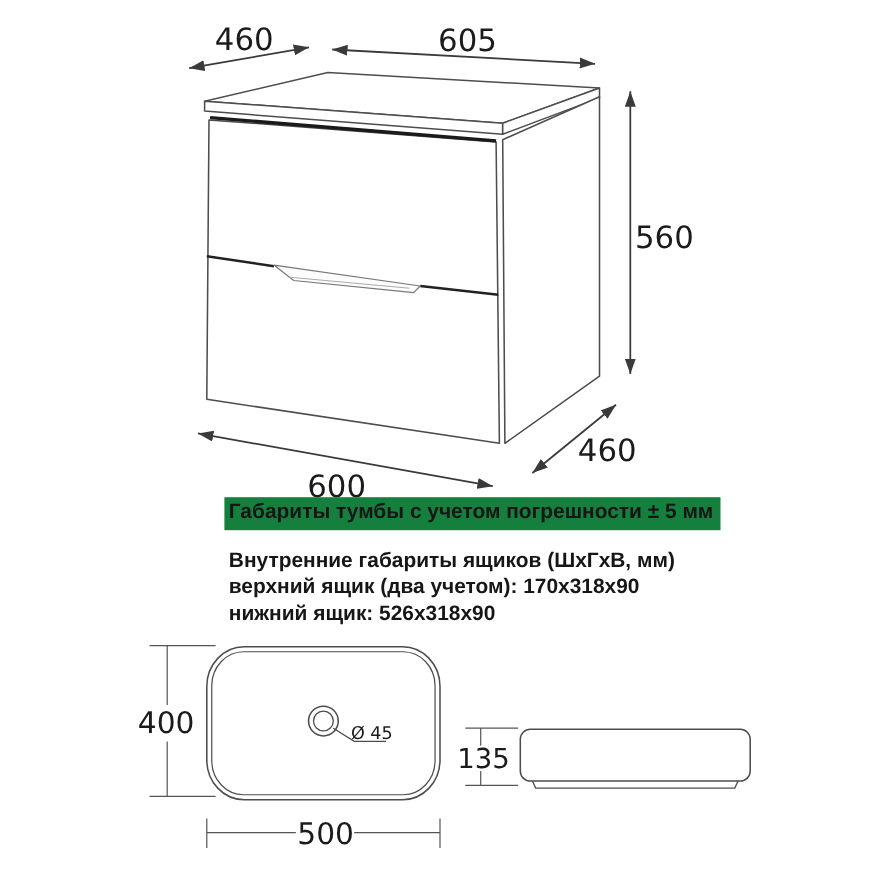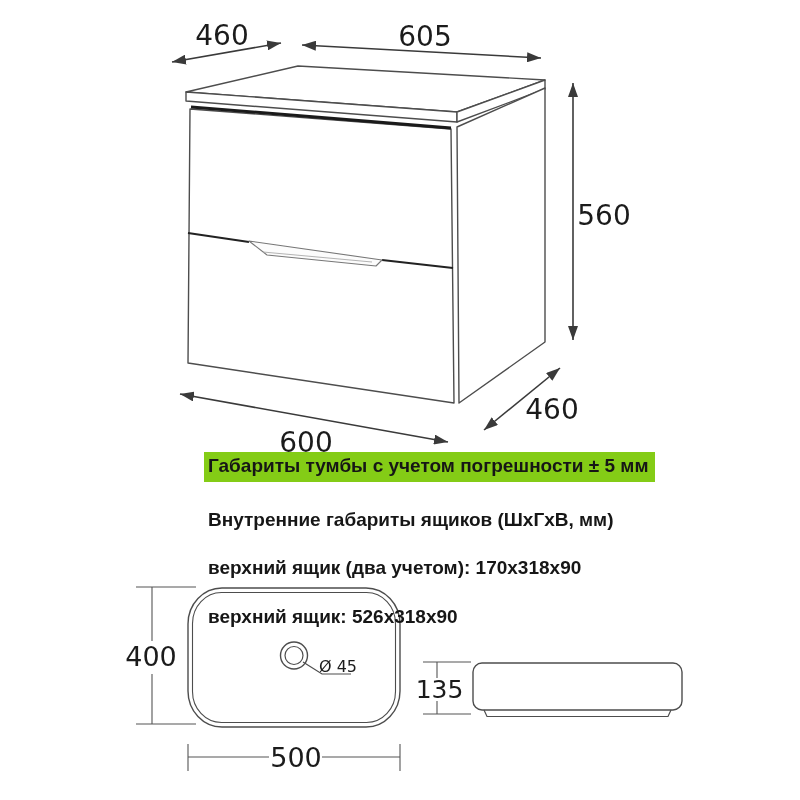--- a/index.html
+++ b/index.html
@@ -5,22 +5,22 @@
   html,body{margin:0;padding:0;background:#ffffff;}
   body{width:800px;height:800px;position:relative;font-family:"Liberation Sans",sans-serif;overflow:hidden;}
   .stage{position:absolute;left:0;top:0;width:800px;height:614px;}
   svg{position:absolute;left:0;top:0;}
   svg text{font-family:"DejaVu Sans","Liberation Sans",sans-serif;fill:#1b1b1b;}
   .dim-num{font-size:28px;}
   .dim-num-sm{font-size:27px;}
   .dim-num-xs{font-size:25px;}
   .drain-num{font-size:16px;}
   .notes{position:absolute;left:204px;top:452px;font-weight:bold;font-size:19px;line-height:24.5px;color:#161616;white-space:nowrap;}
-  .notes .hl{display:inline-block;background:#84cc16;padding:2px 7px 3px 4px;margin-bottom:2px;}
-  .notes .nl{padding-left:4px;margin-top:24px;}
+  .notes .hl{display:inline-block;background:#15803d;padding:2px 7px 3px 4px;margin-bottom:16px;}
+  .notes .nl{padding-left:4px;}
 </style>
 </head>
 <body>
 
 <div class="stage">
 <svg width="800" height="800" viewBox="0 0 800 800">
   <defs>
     <marker id="ahE" markerUnits="userSpaceOnUse" markerWidth="15" markerHeight="10" refX="14" refY="5" orient="auto">
       <path d="M0,0 L14,5 L0,10 Z" fill="#3a3a3a"></path>
     </marker>
@@ -100,15 +100,15 @@
       <line x1="437" y1="701" x2="437" y2="714"></line>
     </g>
   </g>
   <text class="dim-num-xs" text-anchor="middle" x="439.5" y="698">135</text>
 </svg>
 
 <div class="notes">
   <div><span class="hl">Габариты тумбы с учетом погрешности ± 5 мм</span></div>
   <div class="nl">Внутренние габариты ящиков (ШхГхВ, мм)</div>
   <div class="nl">верхний ящик (два учетом): 170х318х90</div>
-  <div class="nl">верхний ящик: 526х318х90</div>
+  <div class="nl">нижний ящик: 526х318х90</div>
 </div>
 </div>
 
 </body></html>

